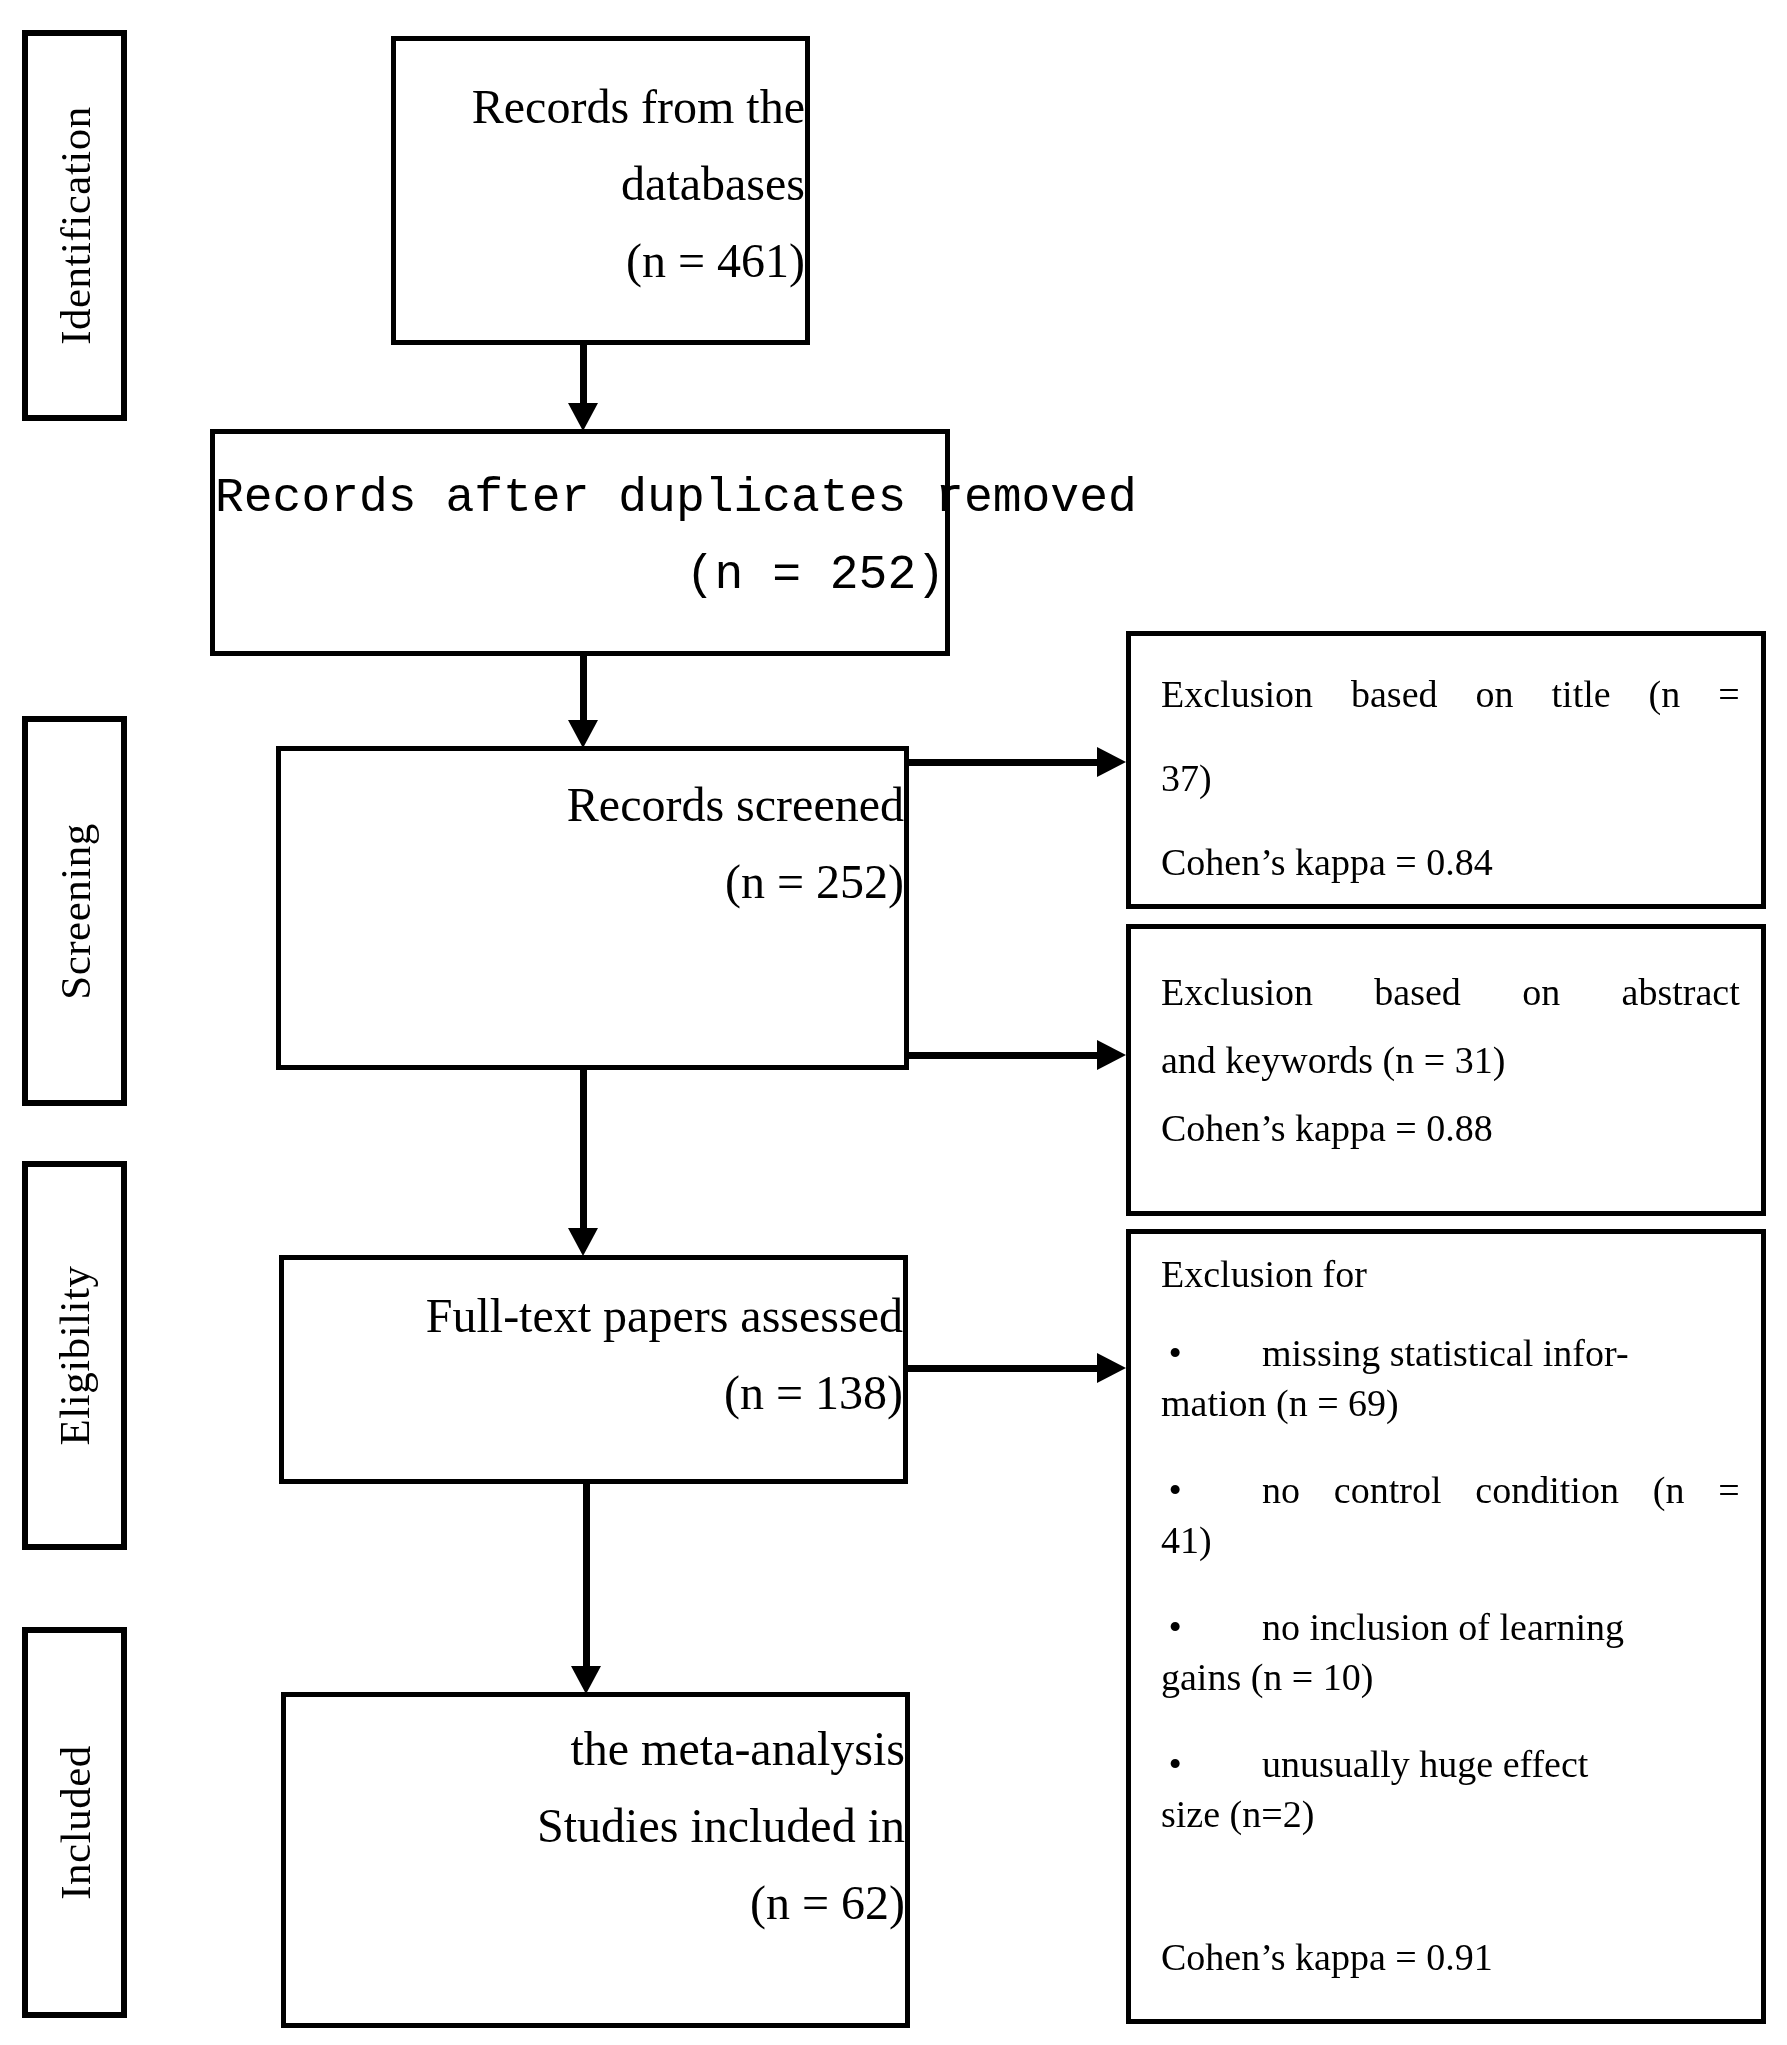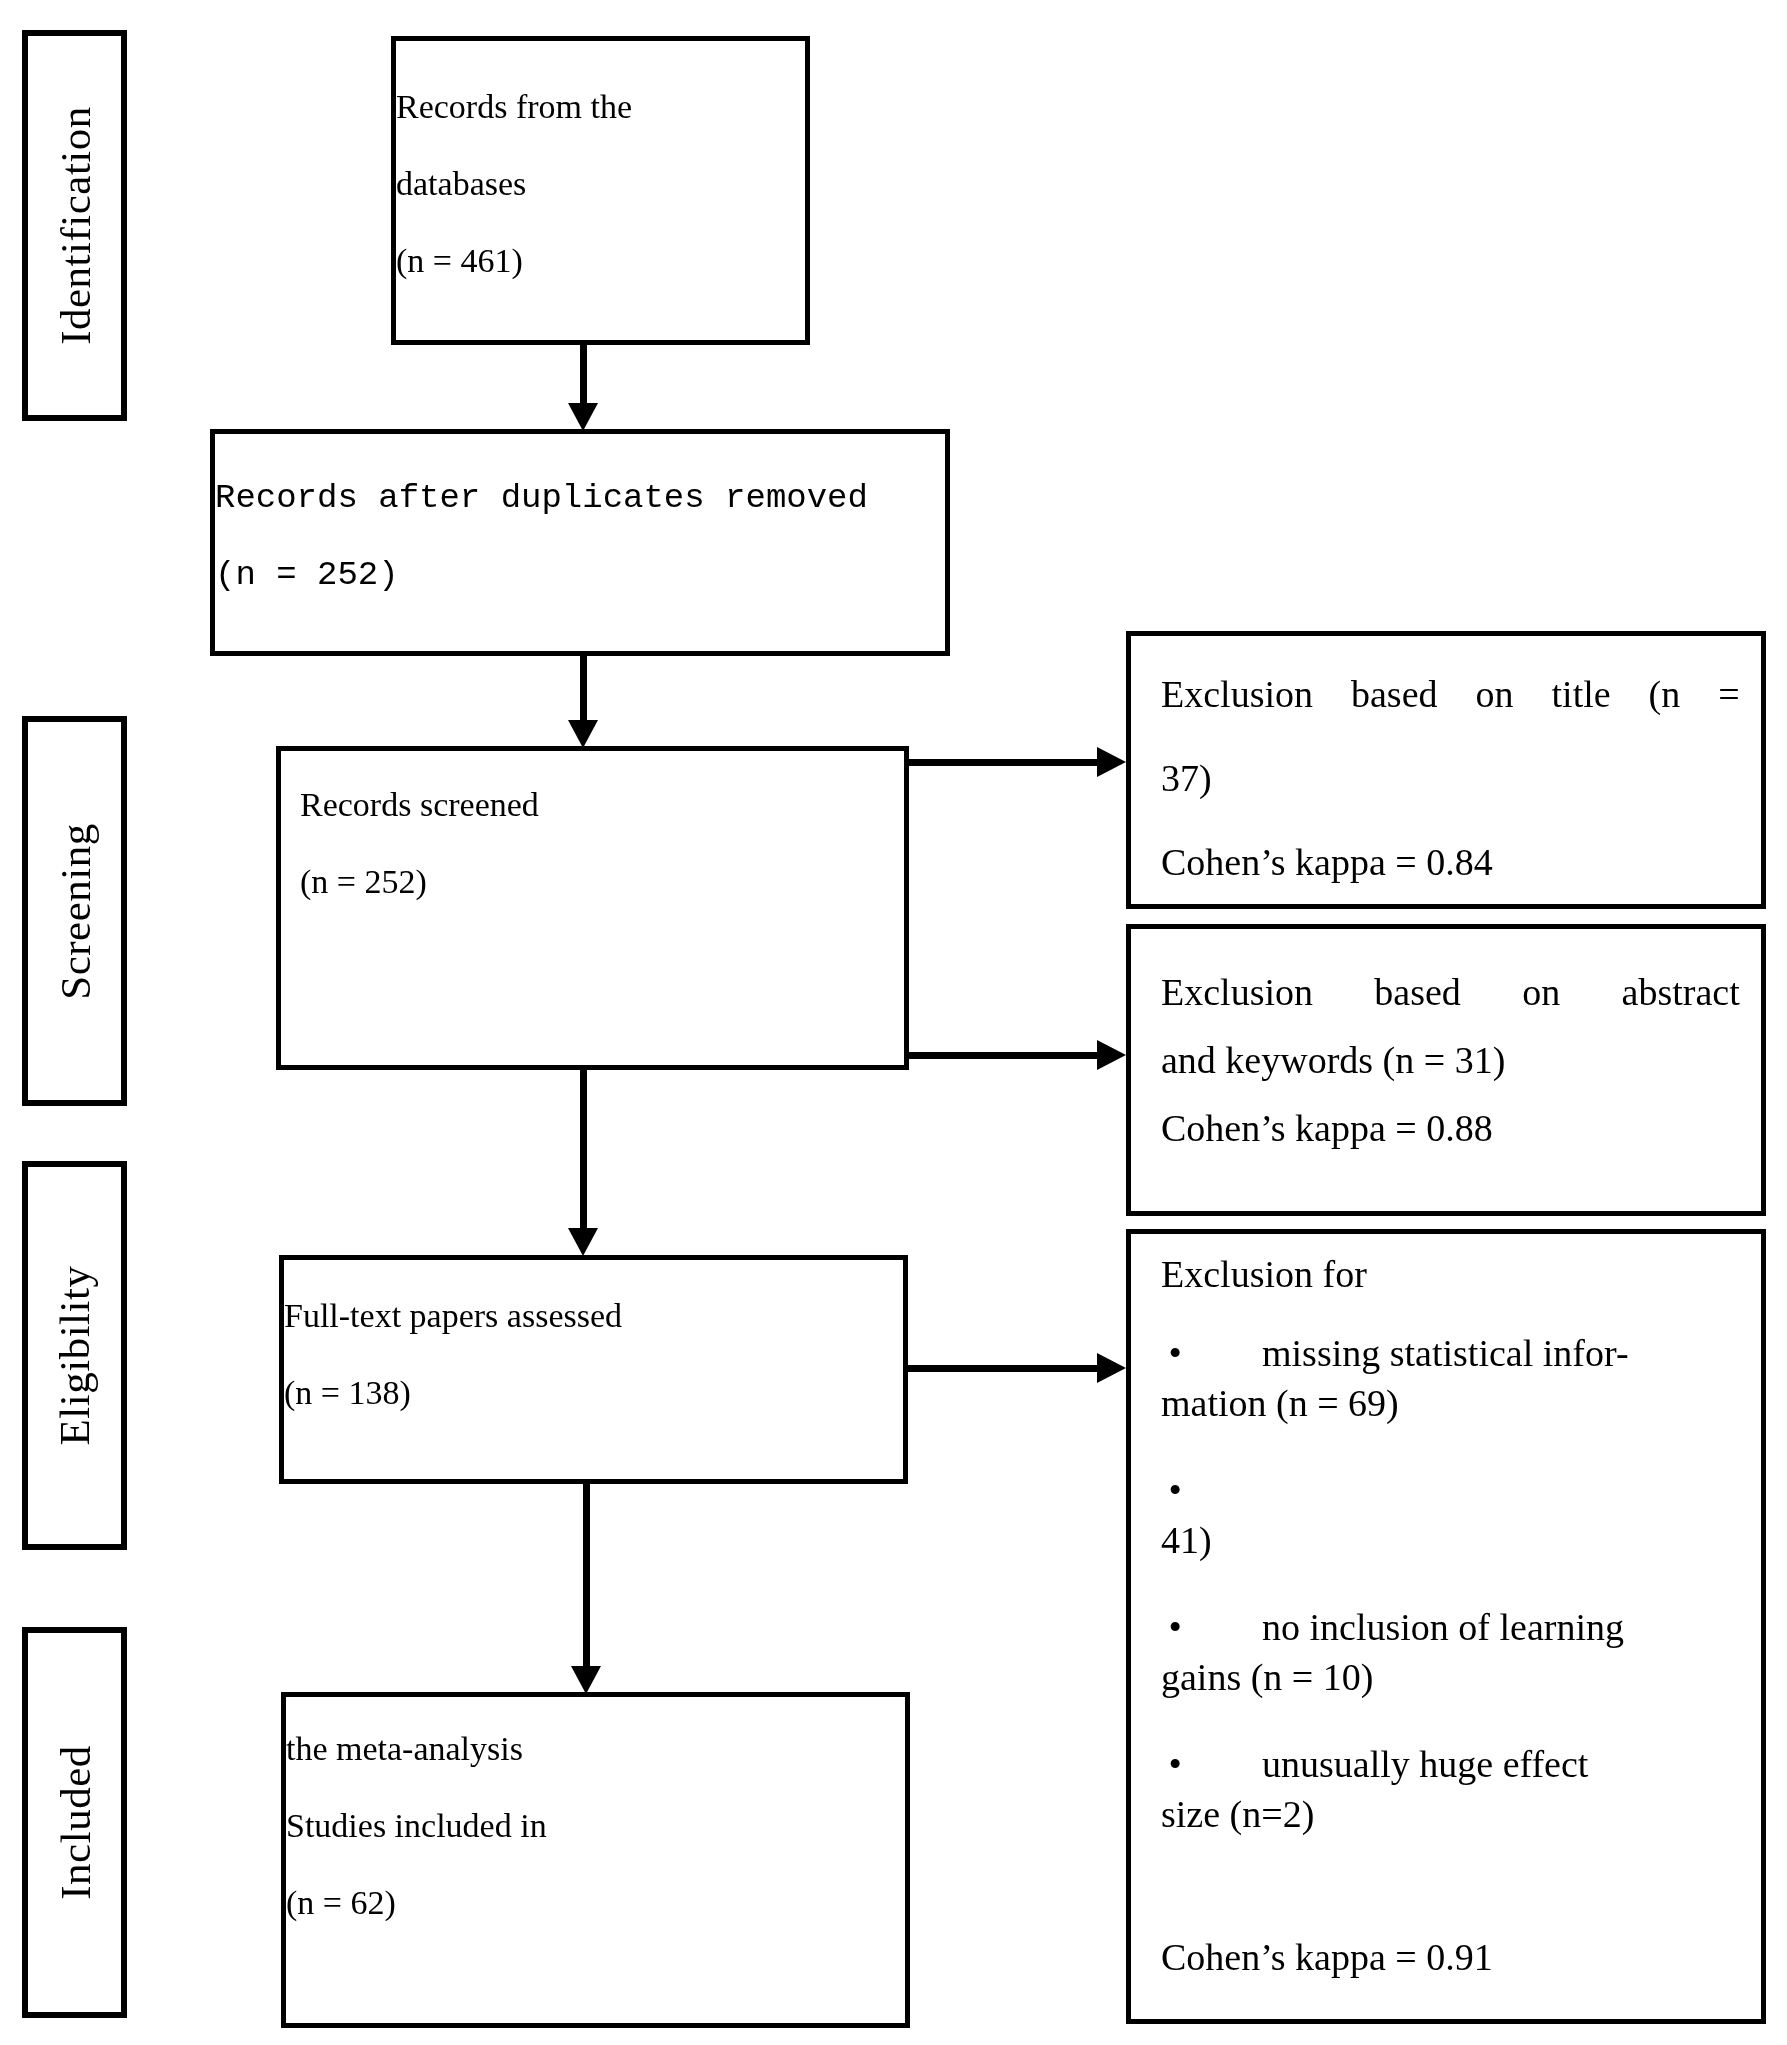--- a/index.html
+++ b/index.html
@@ -25,21 +25,21 @@
     justify-content: center;
     overflow: visible;
   }
   .vtext {
     transform: rotate(-90deg);
     white-space: nowrap;
     font-size: 43px;
     letter-spacing: 0.5px;
   }
   
-  .flow { text-align: left; font-size: 34px; }
+  .flow { text-align: right; font-size: 48px; }
   .flow .fline { line-height: 77px; white-space: nowrap; }
   
   .excl { font-size: 38px; padding: 16px 21.3px 16px 30px; }
   .eline { line-height: 84px; }
   .excl2 .eline { line-height: 68px; }
   .just { text-align: justify; text-align-last: justify; }
   .excl3 { font-size: 38px; }
   .excl3 .title { line-height: 50px; margin-bottom: 29px; }
   .bullet-item { margin-bottom: 37px; }
   .bfirst { display: flex; line-height: 50px; }
@@ -128,20 +128,21 @@
       <div class="bfirst">
         <span class="bdot">•</span>
         <span class="btxt">missing statistical infor-</span>
       </div>
       <div class="brest">mation (n = 69)</div>
     </div>
 
     <div class="bullet-item">
       <div class="bfirst">
         <span class="bdot">•</span>
+        <span class="btxt just">no control condition (n =</span>
       </div>
       <div class="brest">41)</div>
     </div>
 
     <div class="bullet-item">
       <div class="bfirst">
         <span class="bdot">•</span>
         <span class="btxt">no inclusion of learning</span>
       </div>
       <div class="brest">gains (n = 10)</div>

